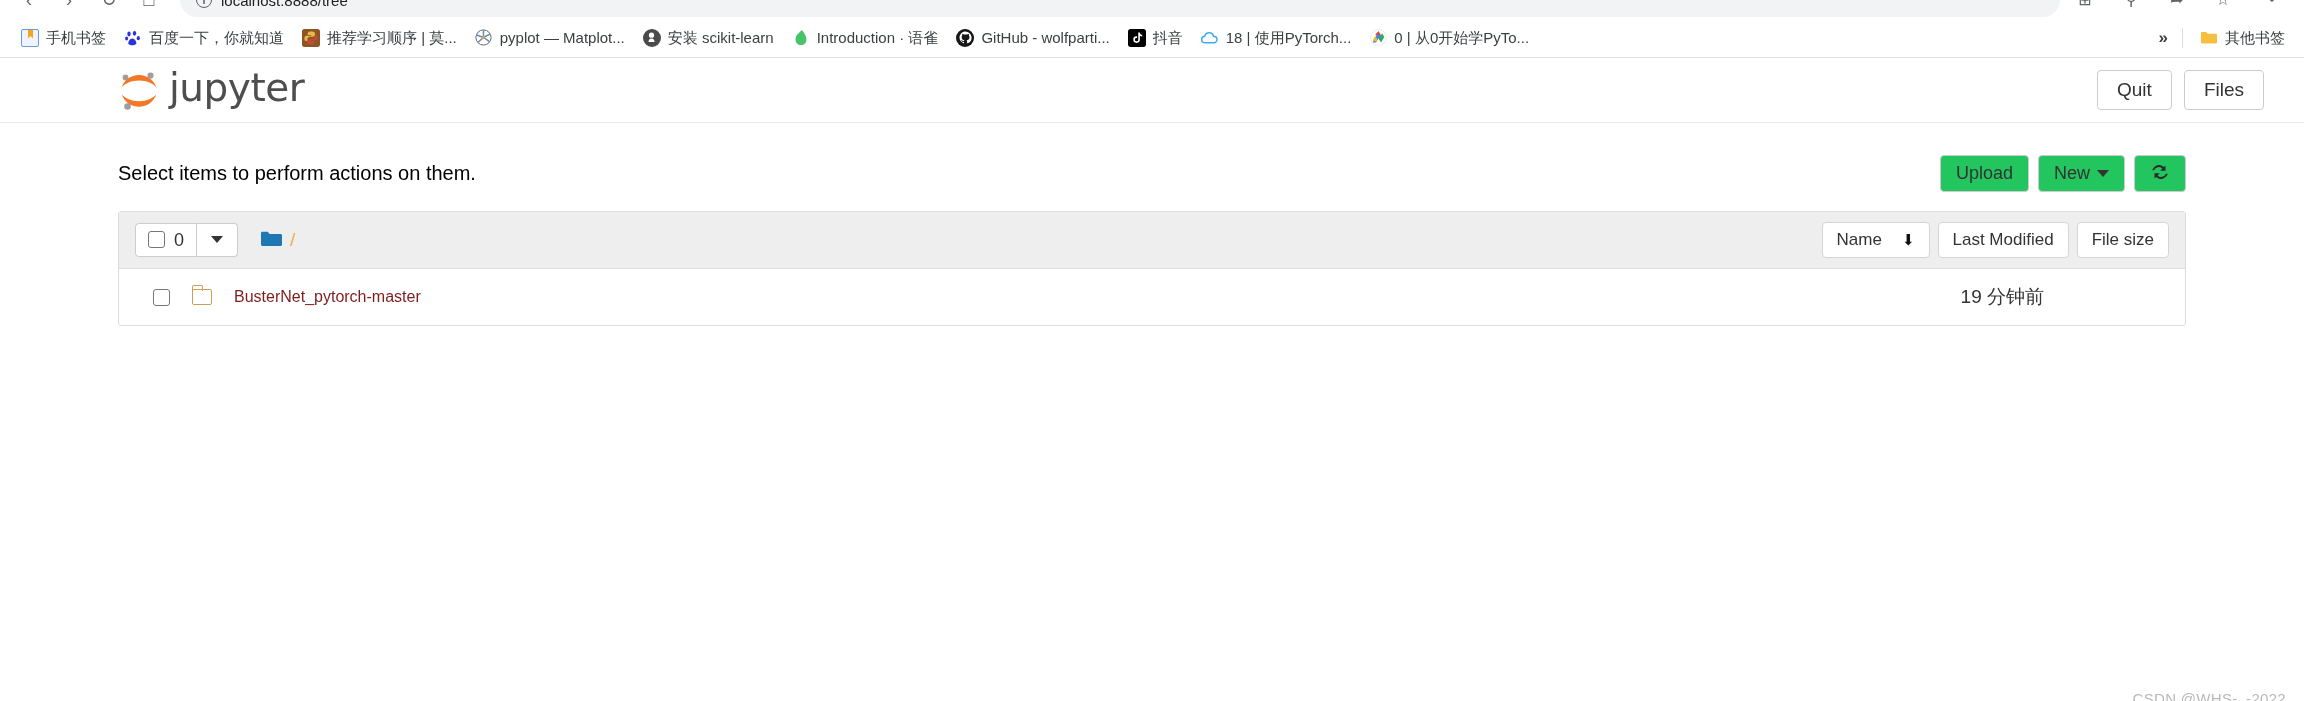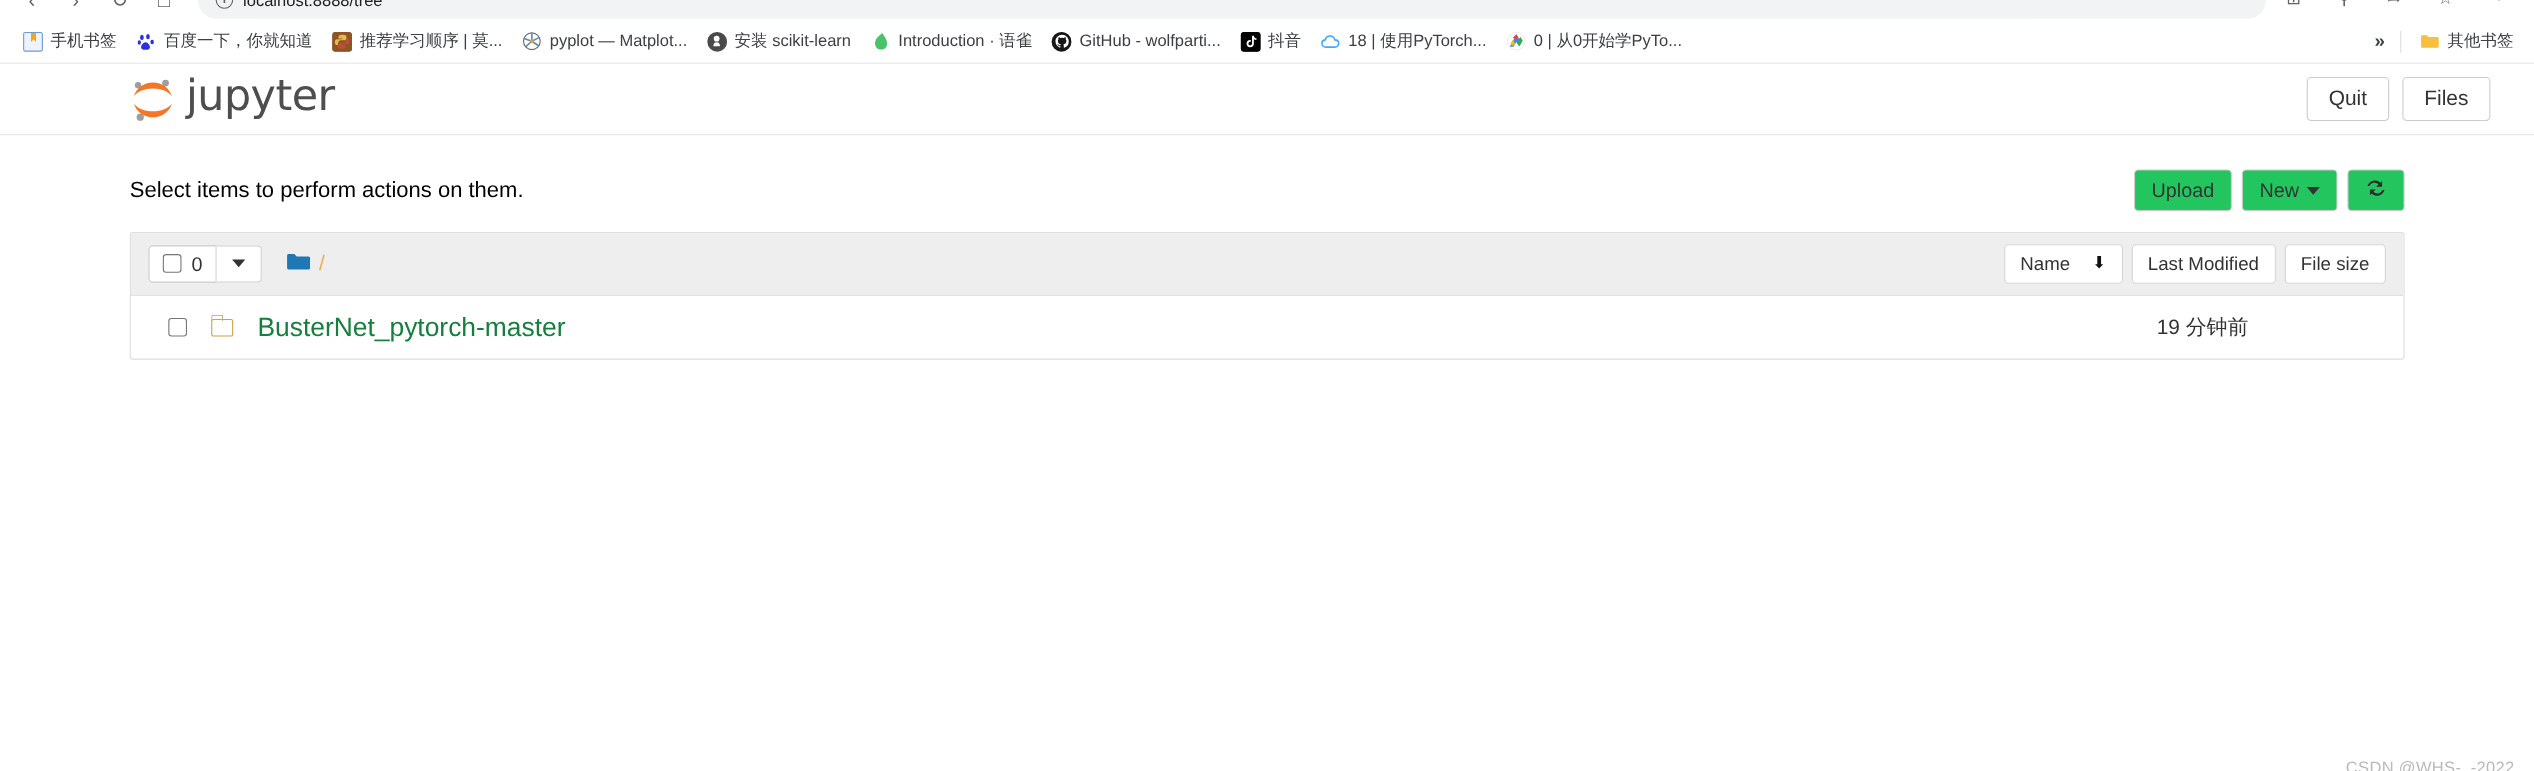--- a/index.html
+++ b/index.html
@@ -327,22 +327,22 @@
   .folder-outline::before {
     content:"";
     position:absolute;
     top:-5px; left:-1px;
     width: 9px; height: 5px;
     border: 1.6px solid #c9a055;
     border-bottom: none;
     border-radius: 2px 2px 0 0;
   }
   .file-link {
-    font-size: 24px;
-    color: #15803d;
+    font-size: 16px;
+    color: #7f1d1d;
     text-decoration: none;
     cursor: pointer;
   }
   .file-mtime {
     margin-left: auto;
     font-size: 19px;
     color: #333333;
     padding-right: 125px;
     white-space: nowrap;
   }

